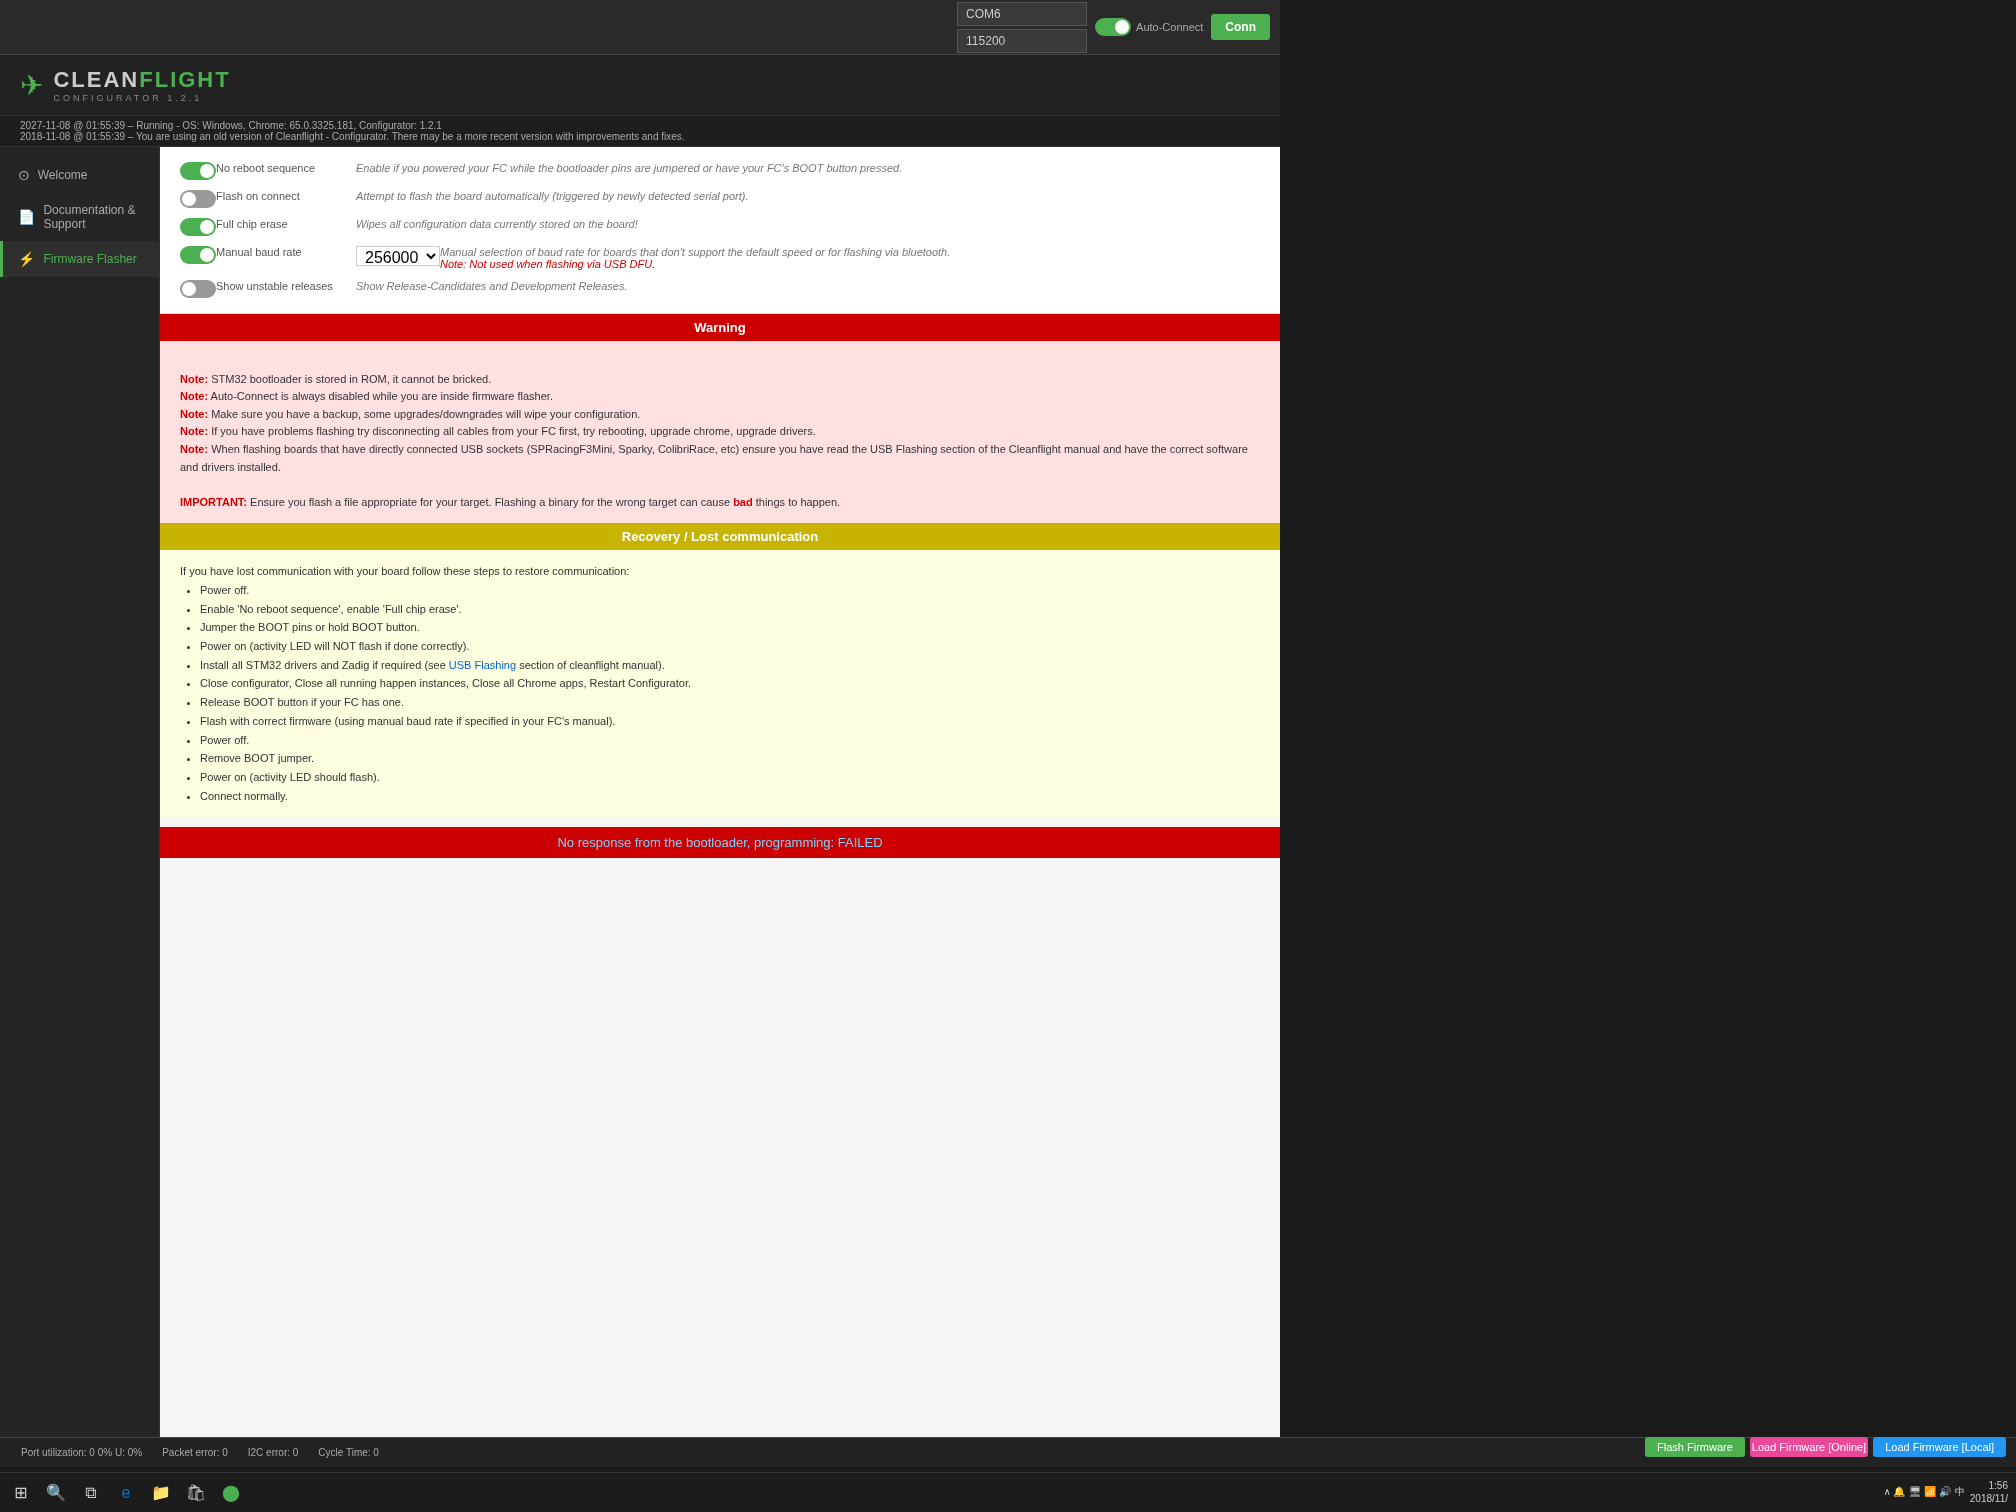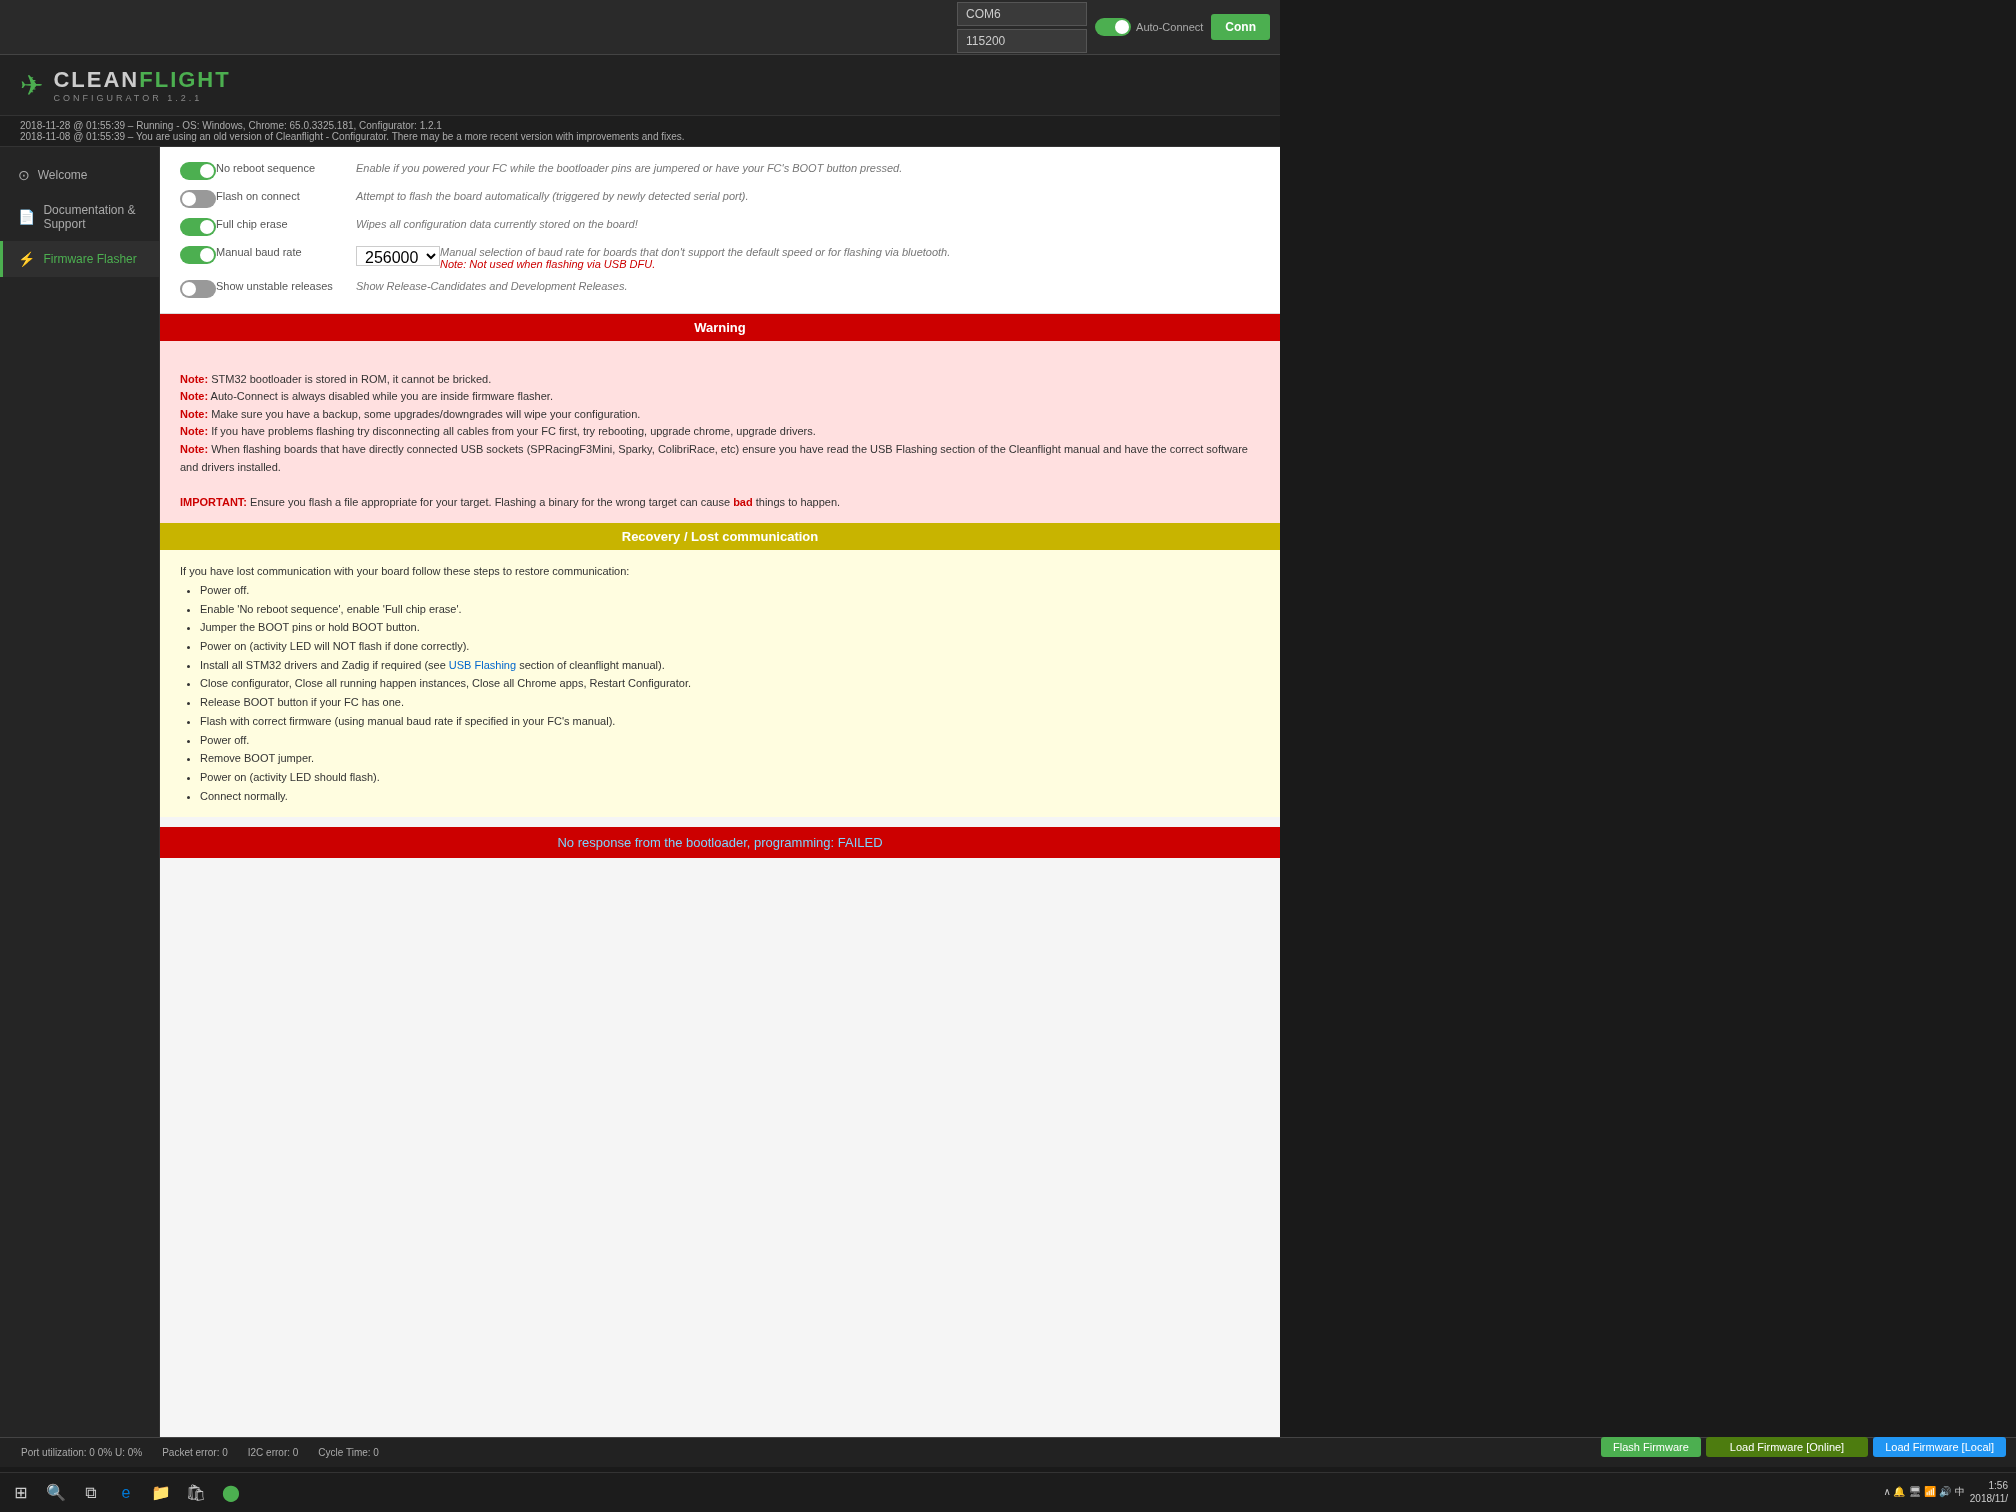--- a/index.html
+++ b/index.html
@@ -301,24 +301,24 @@
     .btn-load {
       background: #2196F3;
       color: white;
       border: none;
       padding: 4px 12px;
       font-size: 11px;
       cursor: pointer;
       border-radius: 3px;
     }
     .btn-load-online {
-      background: #4d7c0f;
+      background: #ec4899;
       color: white;
       border: none;
-      padding: 4px 24px;
+      padding: 4px 2px;
       font-size: 11px;
       cursor: pointer;
       border-radius: 3px;
     }
 
     
     .taskbar {
       position: fixed;
       bottom: 0;
       left: 0;
@@ -391,21 +391,21 @@
     <div class="logo-text">
       <div class="logo-name">
         <span class="clean">CLEAN</span><span class="flight">FLIGHT</span>
       </div>
       <div class="logo-sub">CONFIGURATOR 1.2.1</div>
     </div>
   </div>
 </div>
 
 <div class="status-bar">
-  <div>2018-11-28 @ 01:55:39 – Running - OS: Windows, Chrome: 65.0.3325.181, Configurator: 1.2.1</div>
+  <div>2027-11-08 @ 01:55:39 – Running - OS: Windows, Chrome: 65.0.3325.181, Configurator: 1.2.1</div>
   <div>2018-11-08 @ 01:55:39 – You are using an old version of Cleanflight - Configurator. There may be a more recent version with improvements and fixes.</div>
 </div>
 
 <div class="main-layout">
 
   <div class="sidebar">
     <div class="sidebar-item">
       <span class="sidebar-icon">⊙</span>
       <span>Welcome</span>
     </div>

